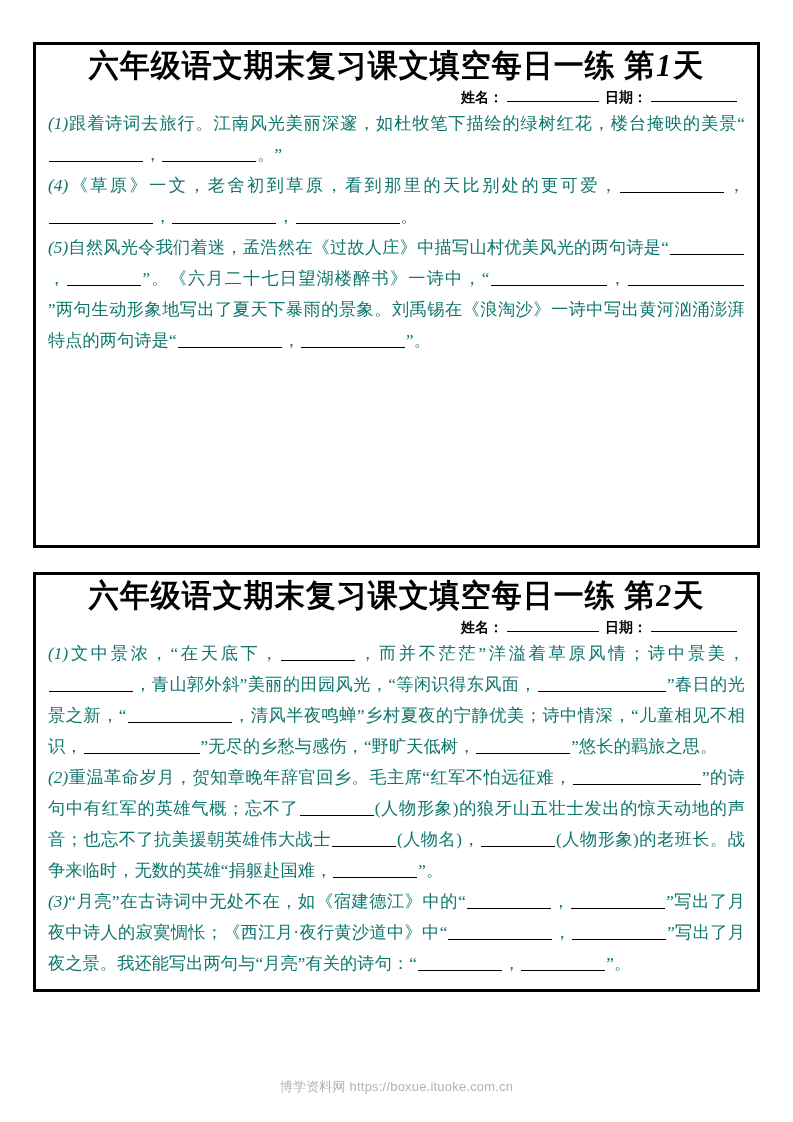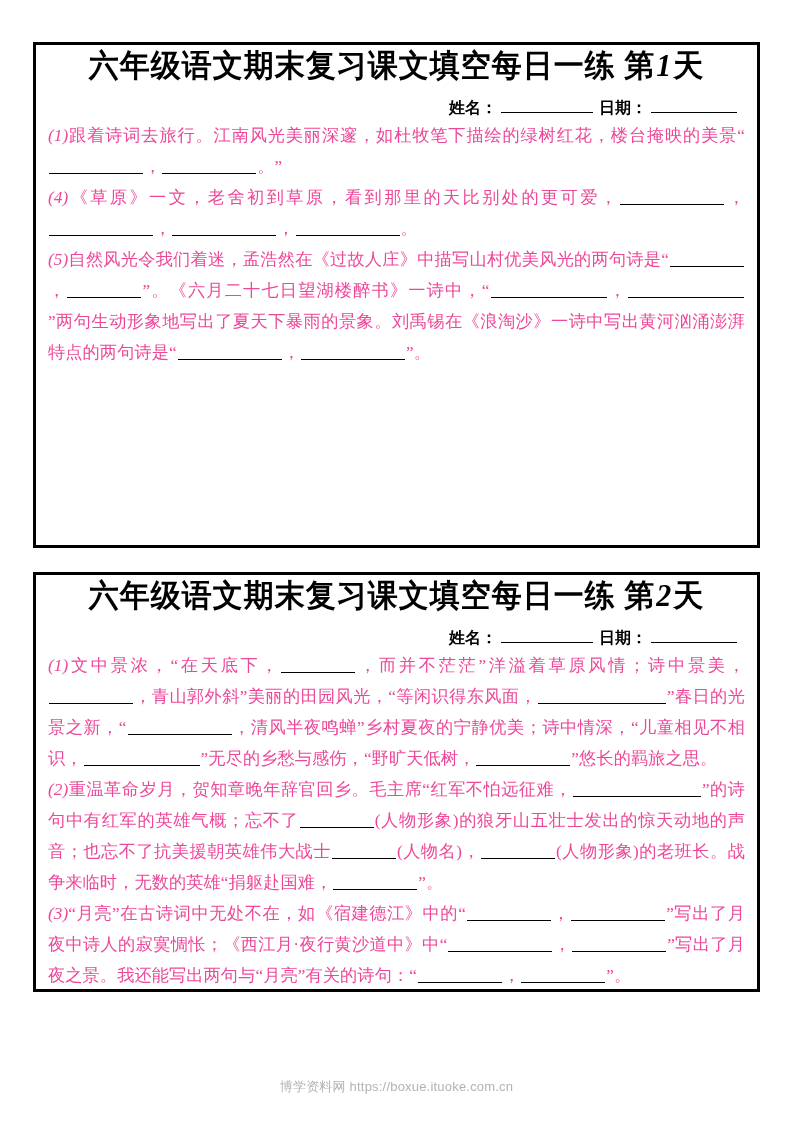--- a/index.html
+++ b/index.html
@@ -57,41 +57,41 @@
     font-weight: bold;
     padding: 0 1px;
   }
 
   
   .meta-row {
     display: flex;
     justify-content: flex-end;
     align-items: baseline;
     gap: 4px;
-    font-size: 16px;
+    font-size: 14px;
     font-weight: bold;
-    margin-top: 16px;
+    margin-top: 5px;
     padding-right: 6px;
     letter-spacing: 0px;
   }
   .meta-label { white-space: nowrap; }
   .meta-blank {
     display: inline-block;
     border-bottom: 1.6px solid #000;
     height: 14px;
     margin-right: 2px;
   }
   .meta-blank.name { width: 92px; }
   .meta-blank.date { width: 86px; }
 
   
   .ws-body {
     font-size: 17.2px;
     line-height: 31px;
-    color: #ec4899;
+    color: #0f766e;
     text-align: justify;
     text-justify: inter-character;
     margin-top: 1px;
     letter-spacing: 0.1px;
   }
   .q {
     margin: 0;
     padding: 0;
   }
   .q-num {

